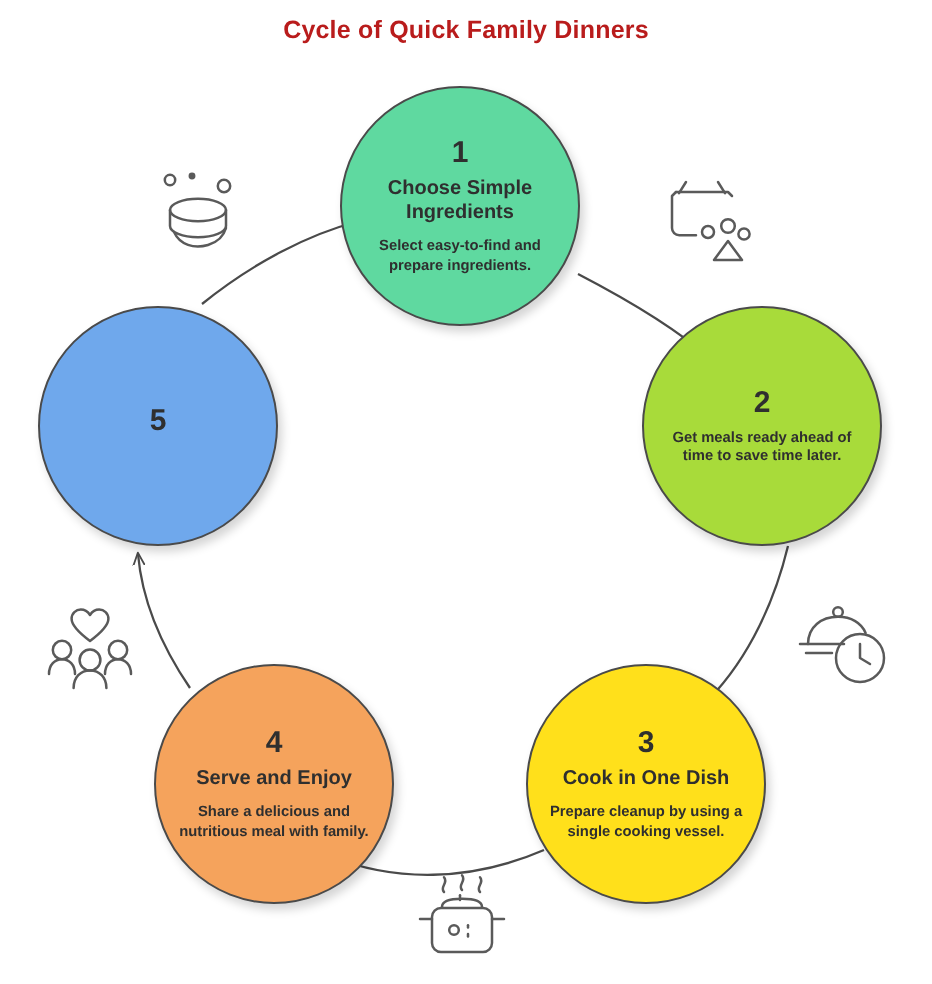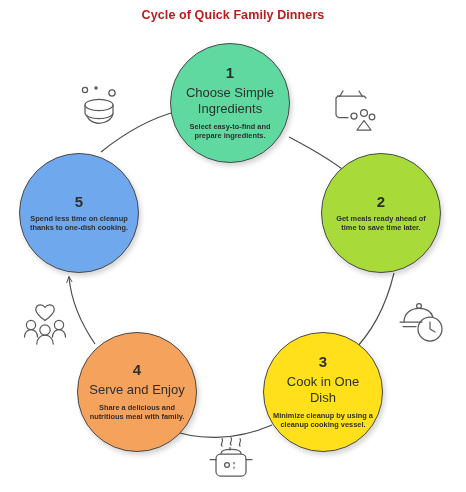--- a/index.html
+++ b/index.html
@@ -36,22 +36,22 @@
     color:#2f2f2f;
     padding:0 9px;
   }
   .node .num{
     font-size:15px;
     font-weight:bold;
     line-height:1;
     margin-bottom:5px;
   }
   .node .ttl{
-    font-size:13px;
-    font-weight:normal;
+    font-size:10px;
+    font-weight:bold;
     line-height:1.22;
     margin-bottom:5px;
   }
   .node .dsc{
     font-size:7.4px;
     font-weight:bold;
     line-height:1.28;
     text-align:center;
   }
 
@@ -90,32 +90,31 @@
   </div>
 
   <div class="node" style="left:321px;top:153px;width:120px;height:120px;background:#A8DB3A;">
     <div class="num">2</div>
     <div class="dsc">Get meals ready ahead of time to save time later.</div>
   </div>
 
   <div class="node" style="left:263px;top:332px;width:120px;height:120px;background:#FFE01B;">
     <div class="num">3</div>
     <div class="ttl">Cook in One Dish</div>
-    <div class="dsc">Minimize cleanup by using a cleanup cooking vessel.</div>
+    <div class="dsc">Prepare cleanup by using a single cooking vessel.</div>
   </div>
 
   <div class="node" style="left:77px;top:332px;width:120px;height:120px;background:#F5A35C;">
     <div class="num">4</div>
     <div class="ttl">Serve and Enjoy</div>
     <div class="dsc">Share a delicious and nutritious meal with family.</div>
   </div>
 
   <div class="node" style="left:19px;top:153px;width:120px;height:120px;background:#6FA8EC;">
     <div class="num">5</div>
-    <div class="dsc">Spend less time on cleanup thanks to one-dish cooking.</div>
   </div>
 
   <div class="icon" style="left:74px;top:83px;width:52px;height:48px;">
     <svg width="52" height="48" viewBox="0 0 52 48" fill="none" stroke="#5a5a5a" stroke-width="1.25" stroke-linecap="round" stroke-linejoin="round">
       <circle cx="11" cy="7" r="2.6"></circle>
       <circle cx="38" cy="10" r="3.1"></circle>
       <circle cx="22" cy="5" r="1.1" fill="#5a5a5a"></circle>
       <ellipse cx="25" cy="22" rx="14" ry="5.6"></ellipse>
       <path d="M11,22 L11,30 C11,33.1 17.3,35.6 25,35.6 C32.7,35.6 39,33.1 39,30 L39,22"></path>
       <path d="M13,33 C16,39.5 23,41.5 30,39.5 C35,38 38,34.5 39,31"></path>

